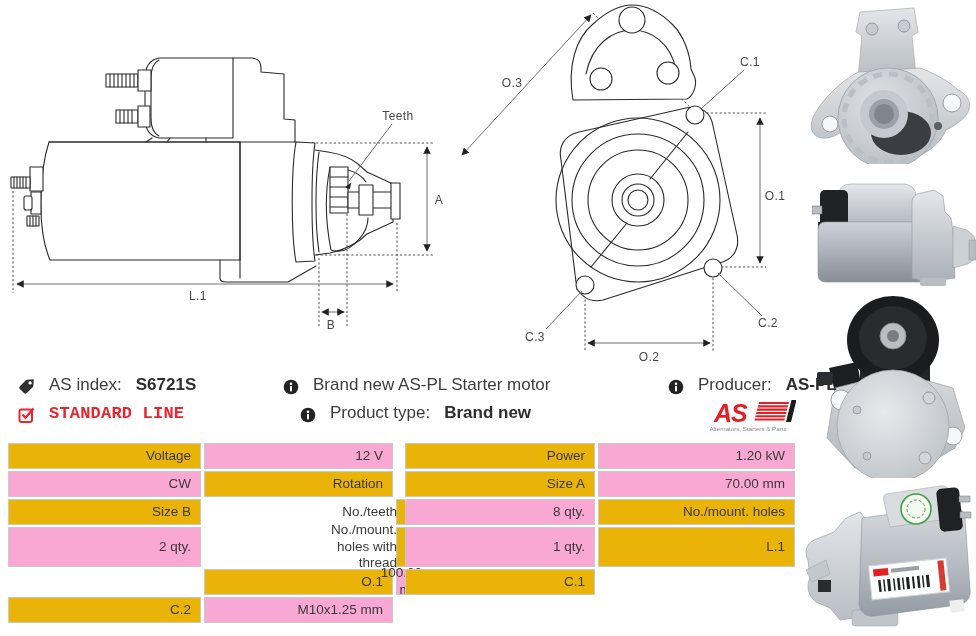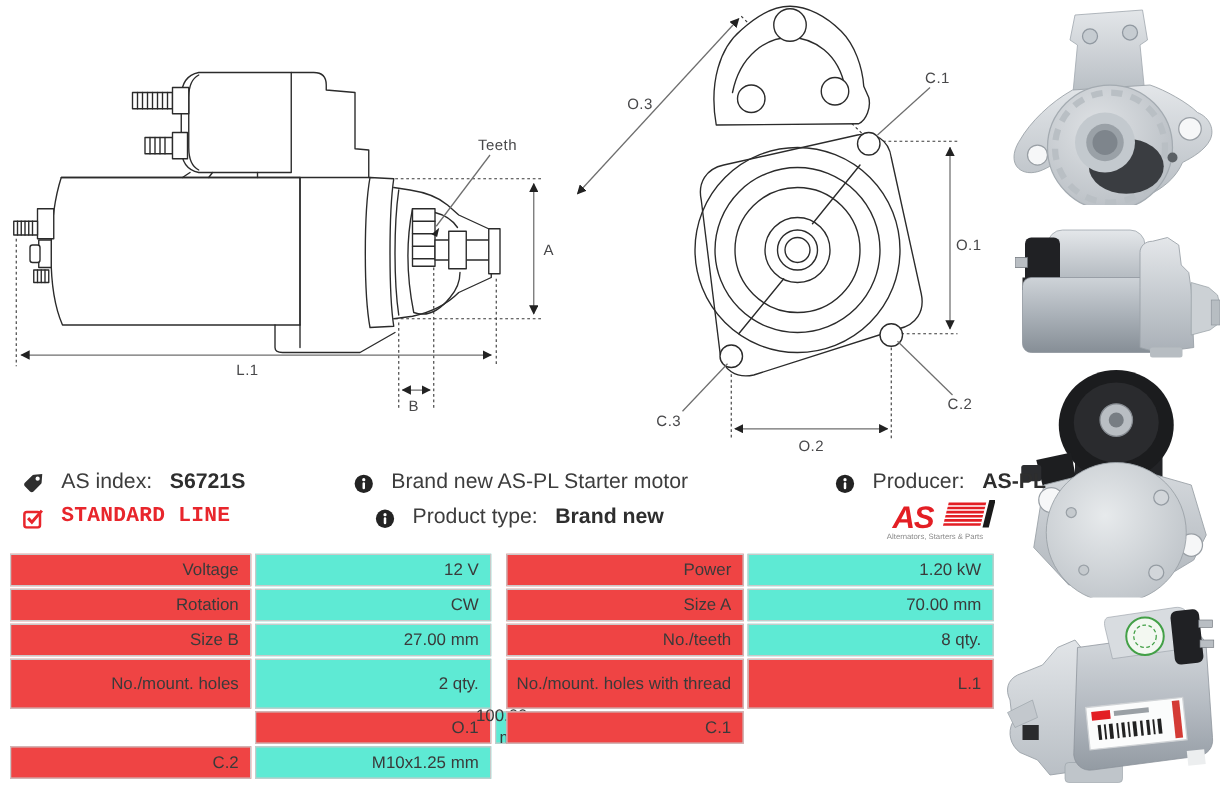--- a/index.html
+++ b/index.html
@@ -20,22 +20,22 @@
   .inforow b{color:#2e2e2e;margin-top:24px;}
   .red-badge{color:#e8262c;font-weight:bold;letter-spacing:.2px;font-family:Liberation Mono, monospace;}
 
   
   .spec{position:absolute;left:8px;top:443px;display:grid;
         grid-template-columns:193px 189px 6px 190px 197px;
         grid-template-rows:26px 26px 26px 40px 26px 26px;
         column-gap:3px;row-gap:2px;}
   .cell{border:1px solid #c9c9c9;display:flex;align-items:center;justify-content:flex-end;
         text-align:right;padding-right:9px;font-size:13.5px;color:#3a3a3a;line-height:1.25;}
-  .lbl{background:#ef4444;}
-  .val{background:#5eead4;padding-left:25px;}
+  .lbl{background:#eab308;}
+  .val{background:#f9a8d4;padding-left:25px;}
   .gap{border:none;}
 
   .photo{background:#fff;}
 </style>
 </head>
 <body>
 
 <div class="canvas">
 
   <svg class="abs" style="left:0;top:0" width="450" height="370" viewBox="0 0 450 370">
@@ -338,36 +338,36 @@
   </svg>
 
   <div class="spec">
 
     <div class="cell lbl">Voltage</div>
     <div class="cell val">12 V</div>
     <div class="gap"></div>
     <div class="cell lbl">Power</div>
     <div class="cell val">1.20 kW</div>
 
+    <div class="cell val">CW</div>
     <div class="cell lbl">Rotation</div>
-    <div class="cell val">CW</div>
     <div class="gap"></div>
     <div class="cell lbl">Size A</div>
     <div class="cell val">70.00 mm</div>
 
     <div class="cell lbl">Size B</div>
-    <div class="cell val">27.00 mm</div>
     <div class="gap"></div>
     <div class="cell lbl">No./teeth</div>
     <div class="cell val">8 qty.</div>
 
     <div class="cell lbl">No./mount. holes</div>
     <div class="cell val">2 qty.</div>
     <div class="gap"></div>
     <div class="cell lbl">No./mount. holes with thread</div>
+    <div class="cell val">1 qty.</div>
 
     <div class="cell lbl">L.1</div>
     <div class="gap"></div>
     <div class="cell lbl">O.1</div>
     <div class="cell val">100.00 mm</div>
 
     <div class="cell lbl">C.1</div>
     <div class="gap"></div>
     <div class="cell lbl">C.2</div>
     <div class="cell val">M10x1.25 mm</div>

